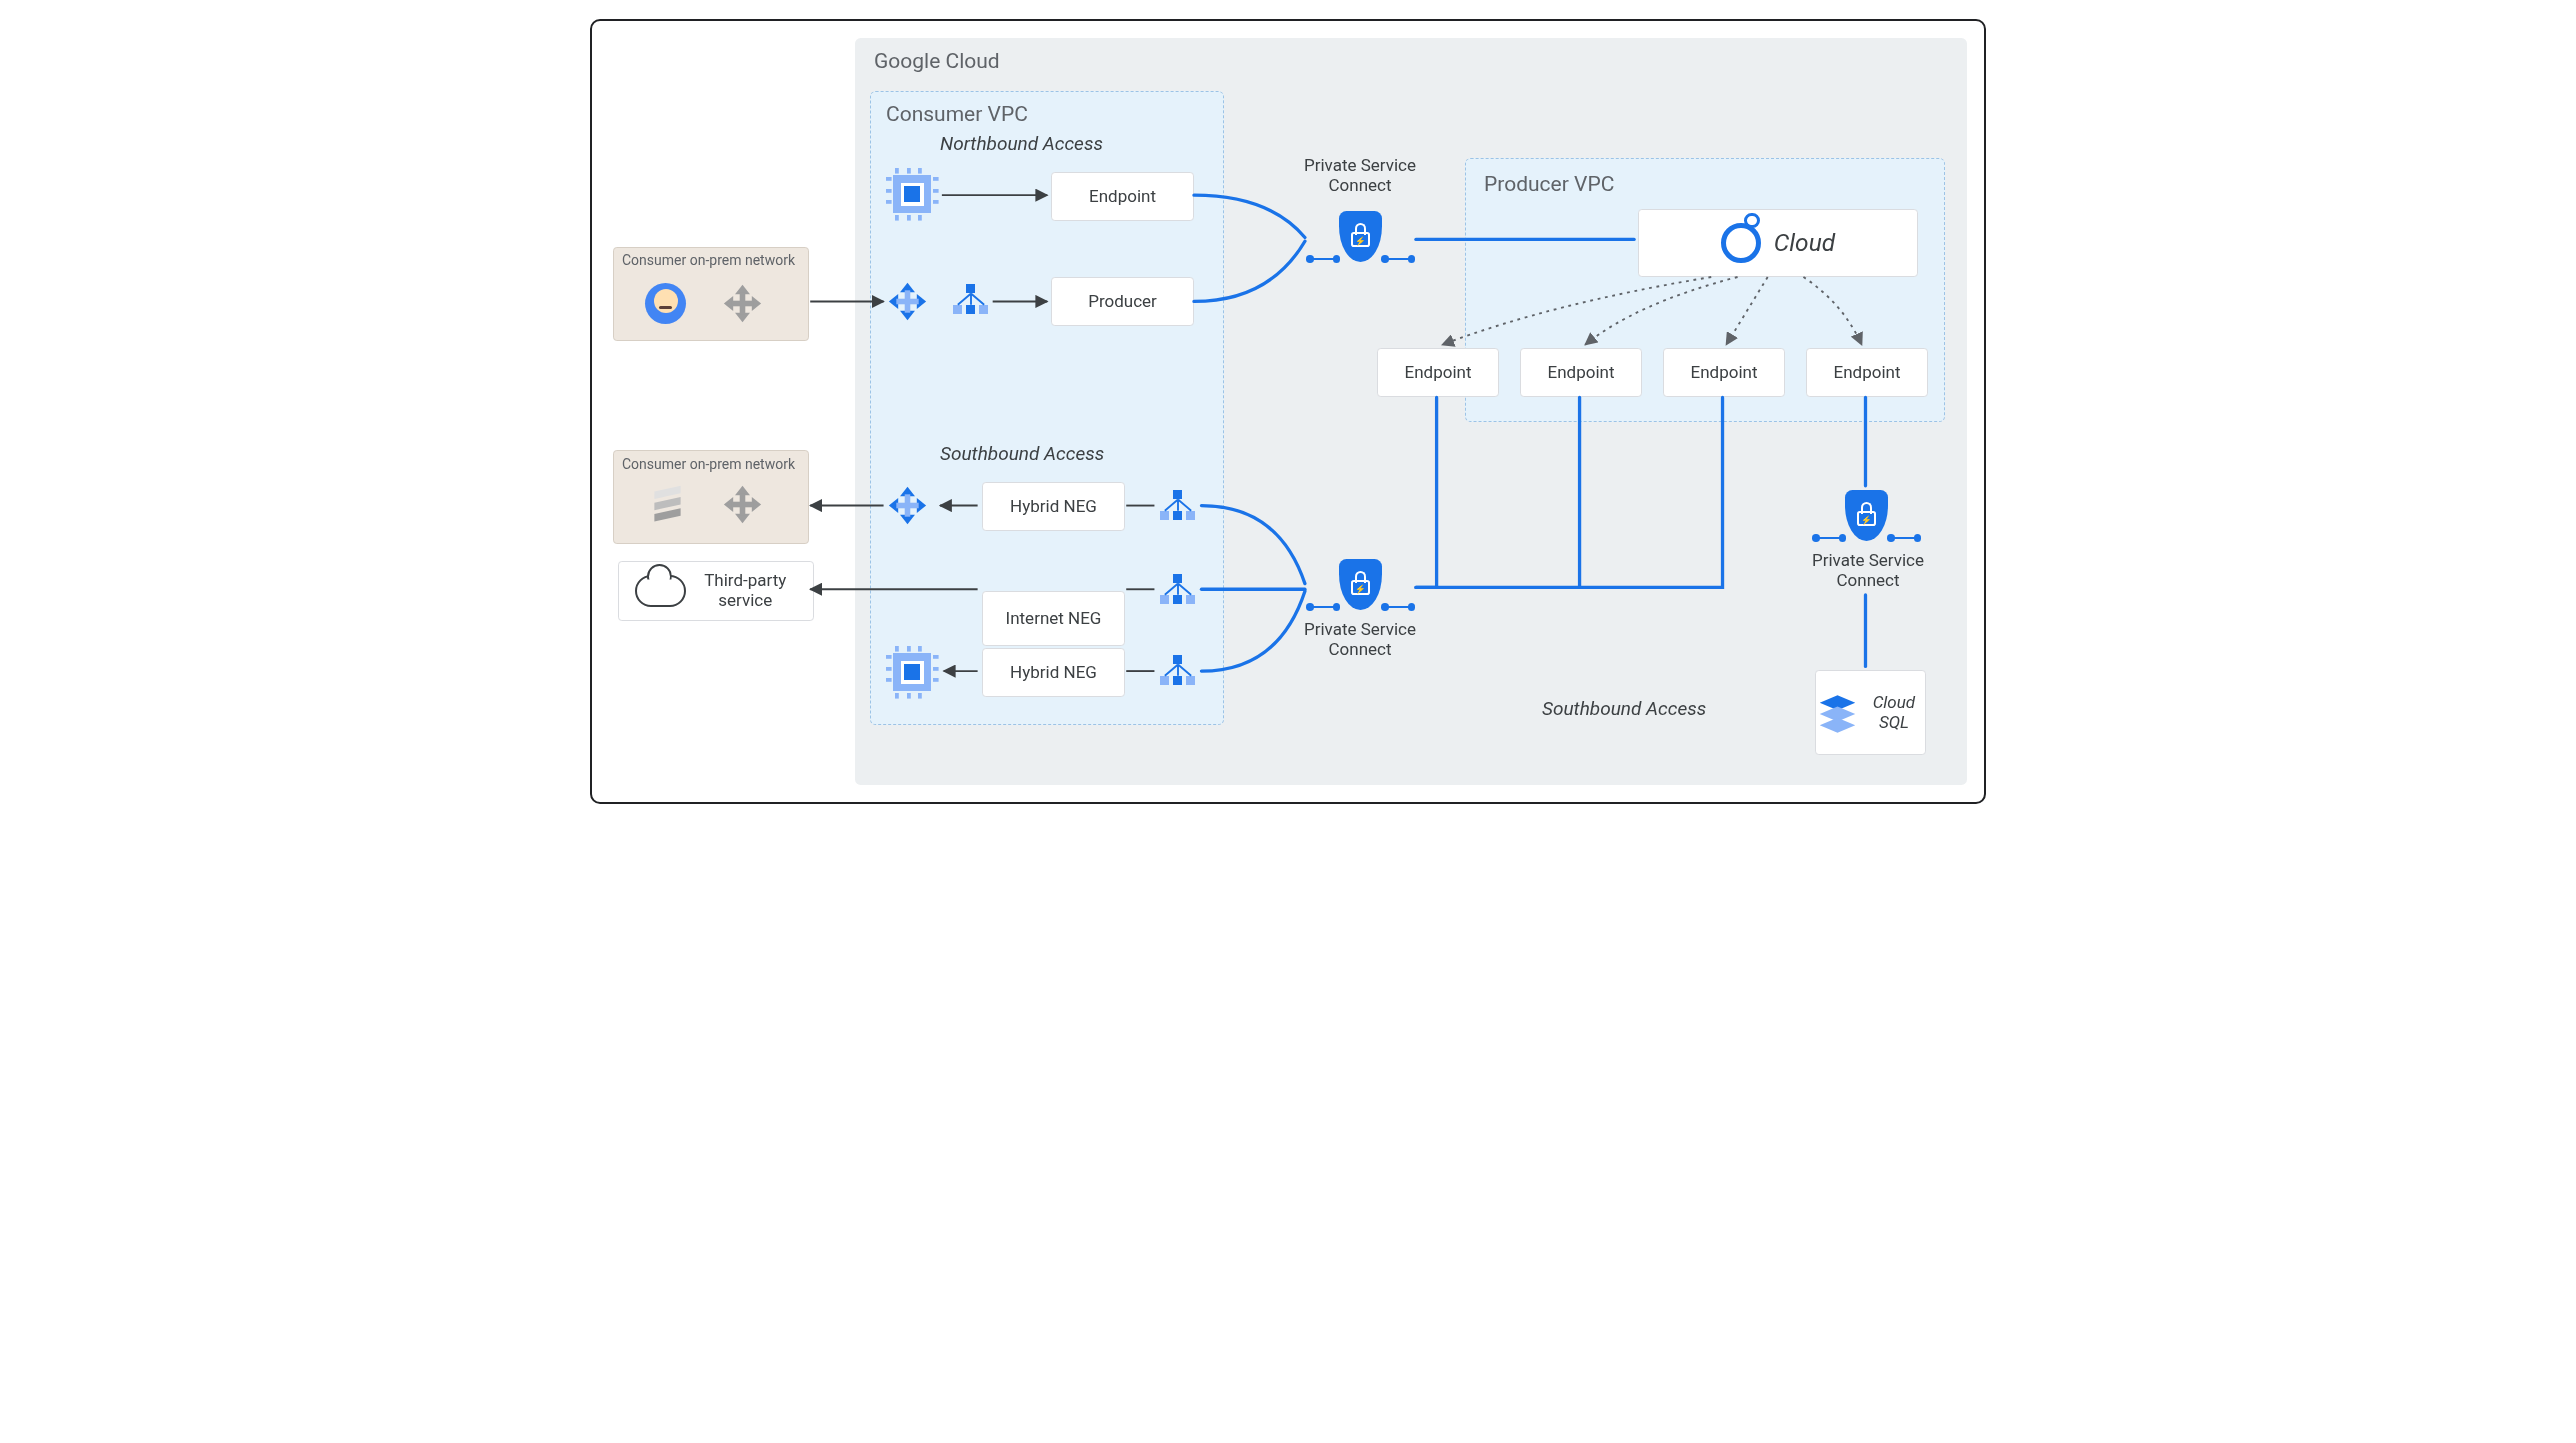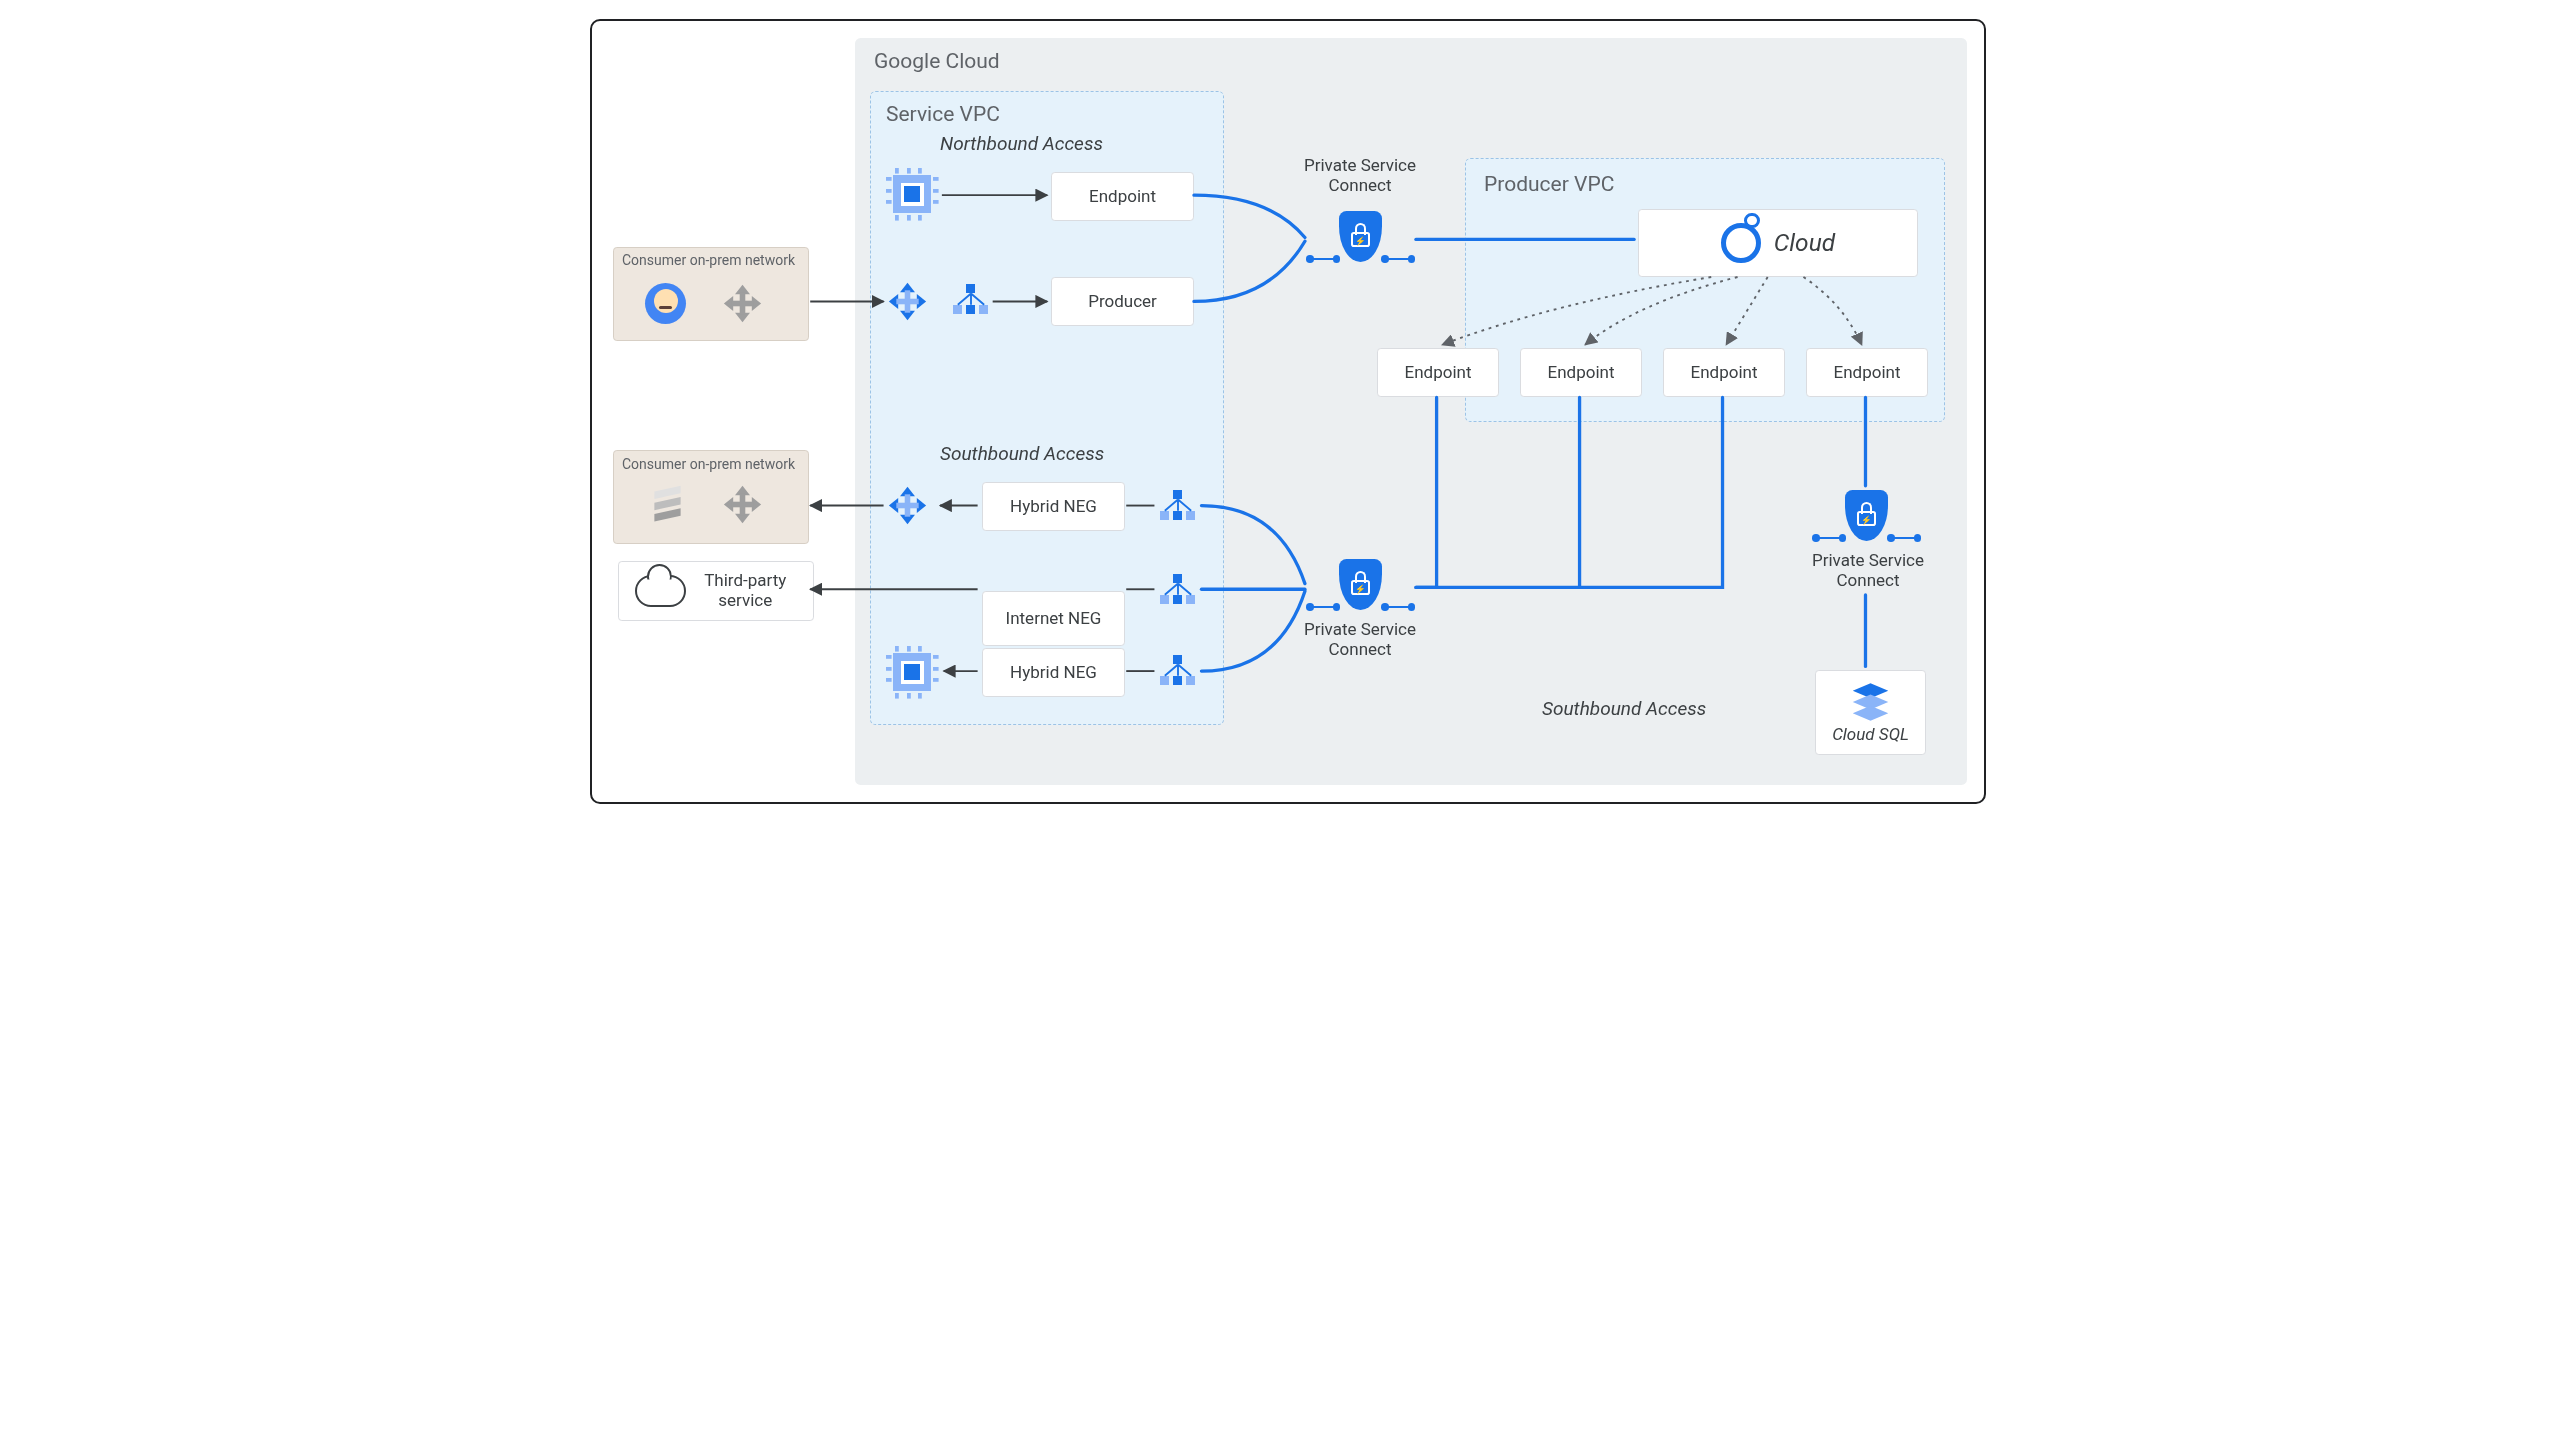--- a/index.html
+++ b/index.html
@@ -51,21 +51,21 @@
 </style>
 </head>
 <body>
 
 <div id="stage">
 
   <div class="region gcp" style="left:263px;top:17px;width:1112px;height:747px"></div>
   <div class="region-label" style="left:282px;top:28px">Google Cloud</div>
 
   <div class="region vpc" style="left:278px;top:70px;width:352px;height:632px"></div>
-  <div class="region-label" style="left:294px;top:81px">Service VPC</div>
+  <div class="region-label" style="left:294px;top:81px">Consumer VPC</div>
 
   <div class="region vpc" style="left:873px;top:137px;width:478px;height:262px"></div>
   <div class="region-label" style="left:892px;top:151px">Producer VPC</div>
 
   <div class="region onprem" style="left:21px;top:226px;width:194px;height:92px"></div>
   <div class="region-label" style="left:30px;top:231px;font-size:14px;color:#5f6368">Consumer on-prem network</div>
   <div class="ic" style="left:53px;top:262px">
       <div class="avatar"></div>
     </div>
   <div class="ic" style="left:130px;top:262px">
@@ -240,21 +240,21 @@
 
   <div class="ic" style="left:1253px;top:469px">
       <div class="shield">
         <span class="bolt">⚡</span>
       </div>
     </div>
   <div class="psc-dots" style="left:1225px;top:516px"></div>
   <div class="psc-dots" style="left:1300px;top:516px"></div>
   <div class="small-label" style="left:1210px;top:529px;width:132px">Private Service Connect</div>
 
-  <div class="node" style="left:1223px;top:649px;width:109px;height:83px;flex-direction:column;gap:3.8px;font-style:italic">
+  <div class="node" style="left:1223px;top:649px;width:109px;height:83px;gap:3.8px;font-style:italic">
     <div class="ic" style="position:relative">
       <svg width="43" height="40" viewBox="0 0 46 42">
           <g>
             <polygon points="4,10 23,2 42,10 23,18" fill="#1a73e8"></polygon>
             <polygon points="4,22 23,14 42,22 23,30" fill="#8ab4f8"></polygon>
             <polygon points="4,34 23,26 42,34 23,42" fill="#8ab4f8"></polygon>
           </g>
         </svg>
     </div>
     <span>Cloud SQL</span>

